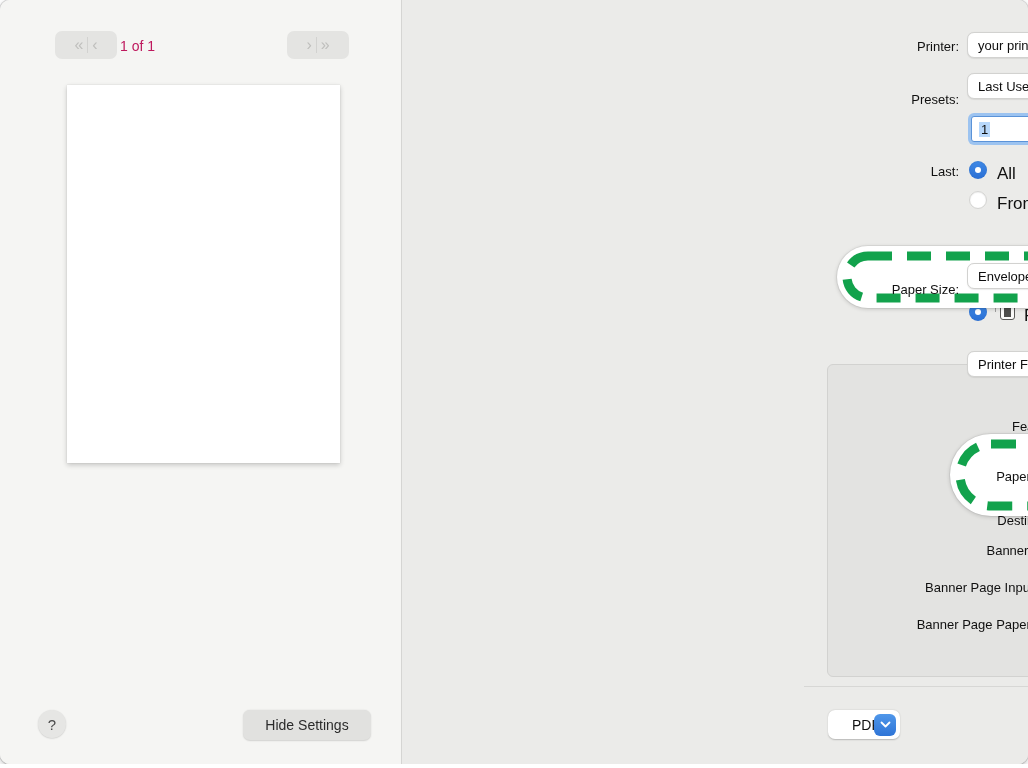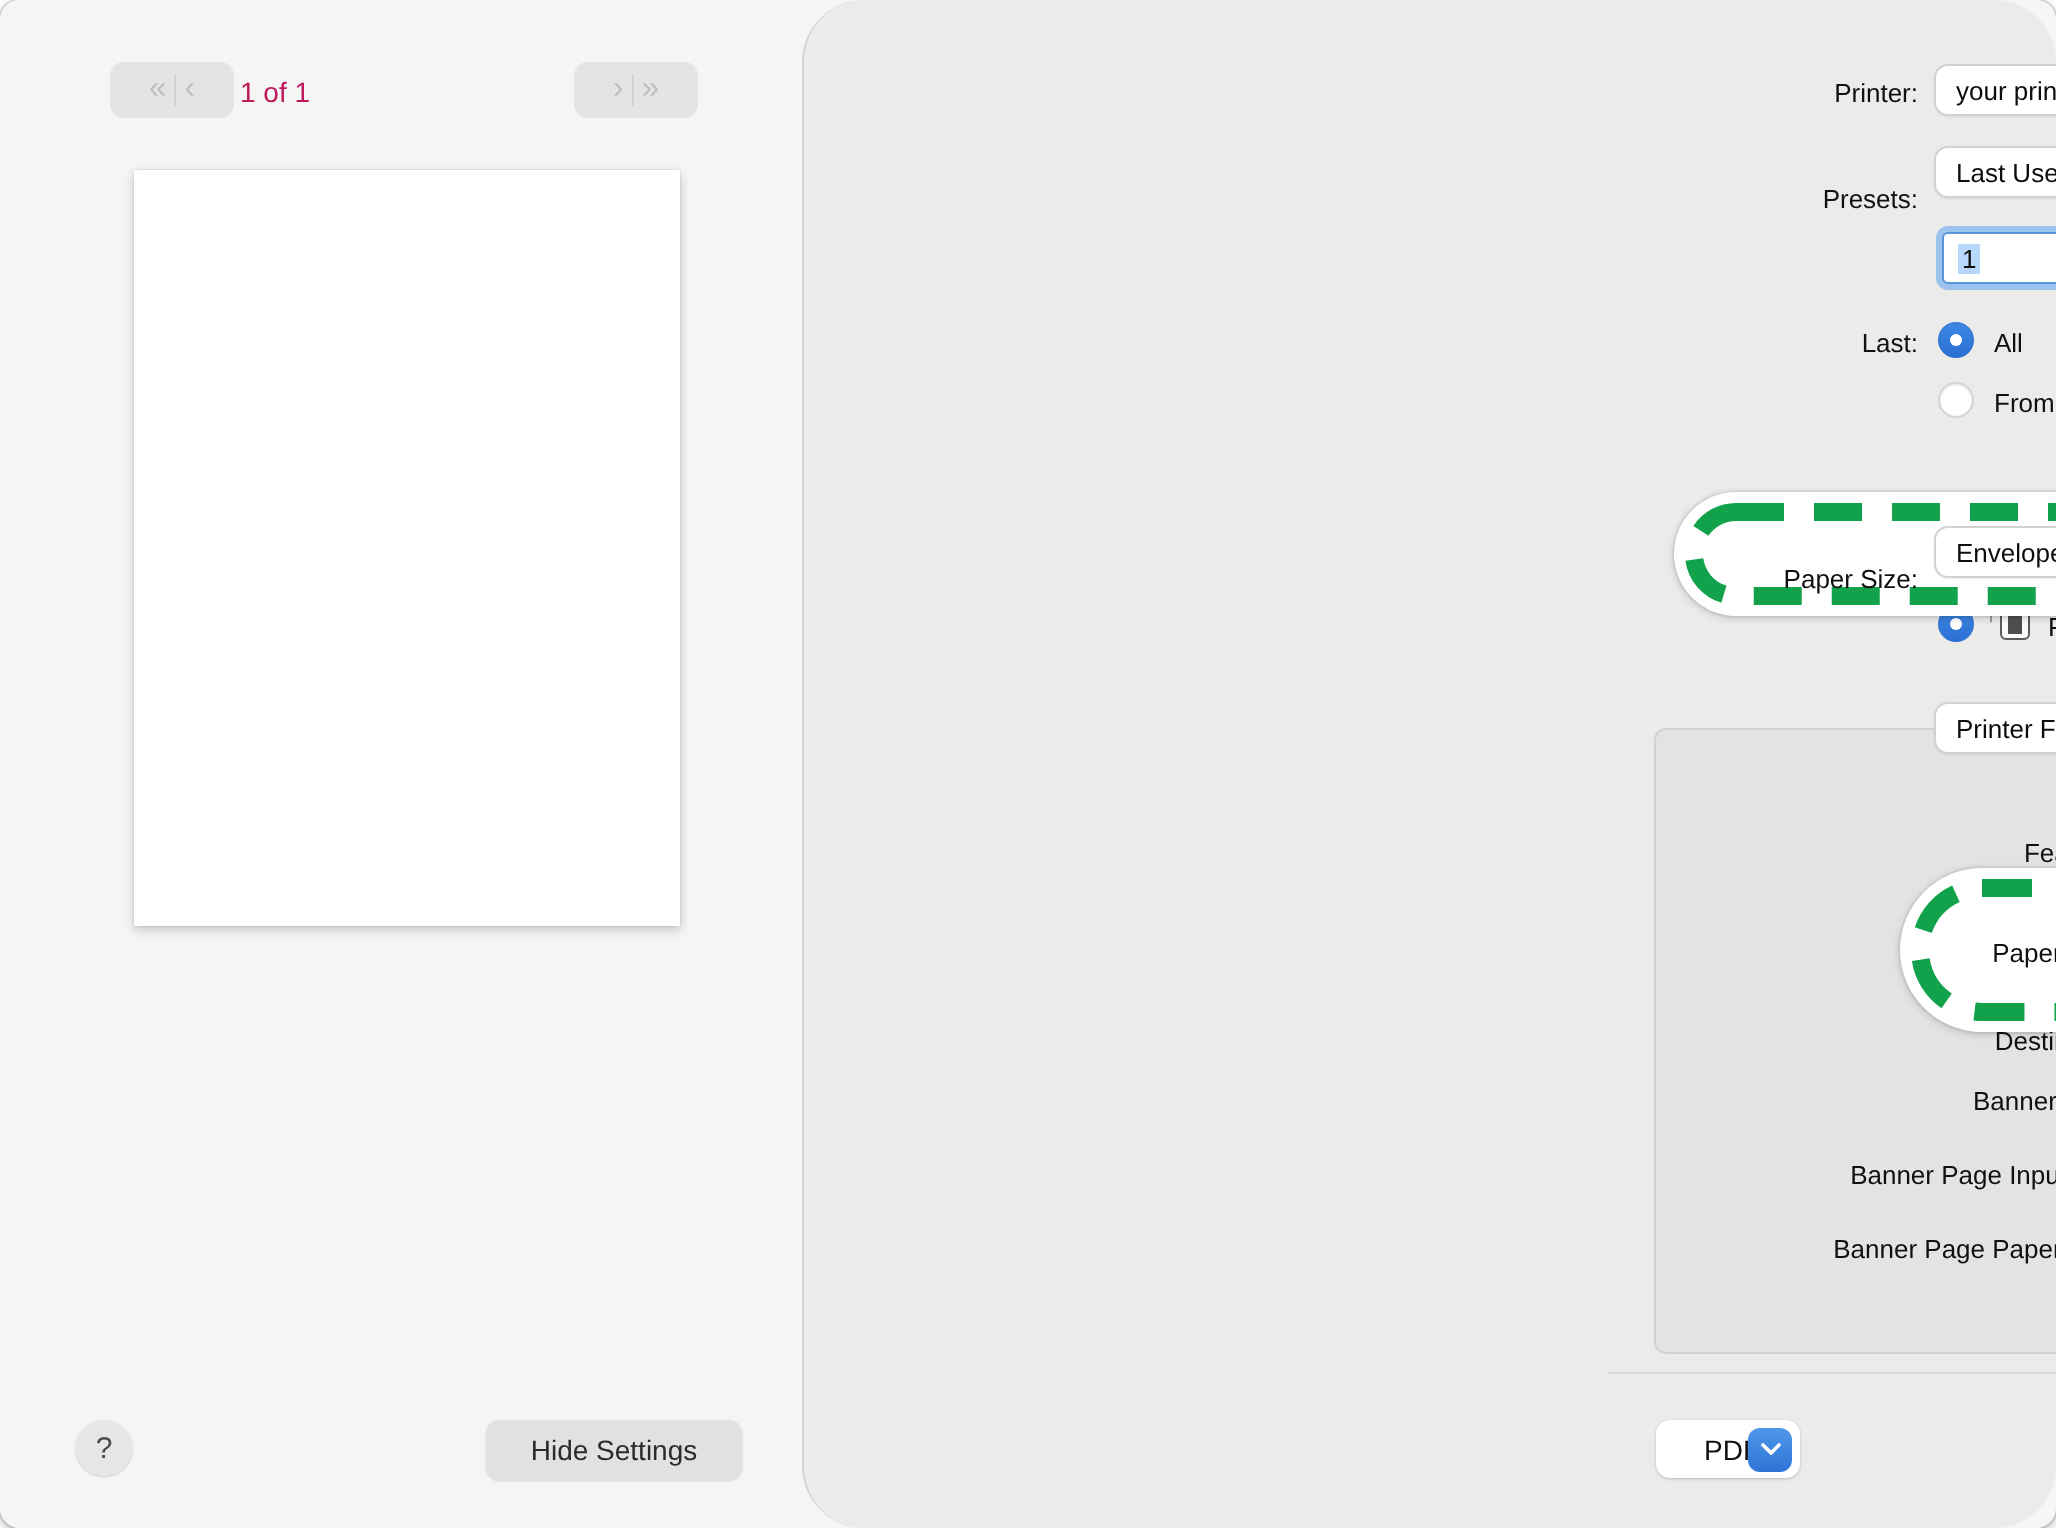--- a/index.html
+++ b/index.html
@@ -1,21 +1,21 @@
 <!DOCTYPE html>
 <html><head>
 <meta charset="utf-8">
 <style>
   html,body{margin:0;padding:0;background:#ffffff;}
   *{box-sizing:border-box;font-family:"Liberation Sans","DejaVu Sans",sans-serif;}
   #window{position:relative;width:1028px;height:764px;border-radius:10px;overflow:hidden;
           box-shadow:0 2px 6px rgba(0,0,0,.25), 0 0 0 1px rgba(0,0,0,.12);margin:0;background:#f5f5f3;}
   
   #preview-panel{position:absolute;left:0;top:0;width:401px;height:764px;background:#f5f5f3;}
-  #settings-panel{position:absolute;left:401px;top:0;width:627px;height:764px;background:#ebebe9;border-left:1px solid #d5d5d3;border-radius:31px;}
+  #settings-panel{position:absolute;left:401px;top:0;width:627px;height:764px;background:#ebebe9;border-left:1px solid #d5d5d3;}
   
   .nav-btn{position:absolute;top:31px;width:62px;height:28px;background:#e4e4e2;border-radius:7px;
            display:flex;align-items:center;justify-content:center;gap:4px;color:#bfbfbd;font-size:16px;line-height:1;}
   .nav-div{width:1px;height:16px;background:#d2d2d0;}
   #page-indicator{position:absolute;left:120px;top:38px;width:165px;font-size:14px;color:#be185d;}
   #paper-preview{position:absolute;left:67px;top:85px;width:273px;height:378px;background:#ffffff;
                  box-shadow:0 2px 5px rgba(0,0,0,.20),0 0 1px rgba(0,0,0,.15);}
   #help-button{position:absolute;left:38px;top:710px;width:28px;height:28px;border-radius:50%;background:#e6e6e4;
                box-shadow:0 .5px 1.5px rgba(0,0,0,.18);display:flex;align-items:center;justify-content:center;
                font-size:15px;color:#4a4a4a;}
@@ -30,21 +30,21 @@
   .sel{position:absolute;height:26px;background:#ffffff;border:1px solid #d2d2d0;border-radius:7px;
        box-shadow:0 .5px 1px rgba(0,0,0,.08);display:flex;align-items:center;padding:0 30px 0 10px;font-size:13px;color:#0d0d0d;white-space:nowrap;overflow:hidden;}
   
   .tin{position:absolute;height:24px;background:#fff;border:1px solid #d2d2d0;border-radius:2px;
        font-size:13px;color:#0d0d0d;display:flex;align-items:center;padding-left:7px;}
   
   .radio{position:absolute;width:18px;height:18px;border-radius:50%;background:#fff;border:1px solid #d4d4d2;
          box-shadow:inset 0 .5px 1.5px rgba(0,0,0,.10);}
   .radio.on{background:linear-gradient(#3f89e6,#2a6fd4);border:none;}
   .radio.on::after{content:"";position:absolute;left:6px;top:6px;width:6px;height:6px;border-radius:50%;background:#fff;}
-  .inline-txt{position:absolute;font-size:13px;color:#101010;white-space:nowrap;}
+  .inline-txt{position:absolute;font-size:17px;color:#101010;white-space:nowrap;}
   
   #features-box{position:absolute;left:425px;top:364px;width:597px;height:313px;background:#e3e3e1;
                 border:1px solid #d2d2d0;border-radius:6px;}
   
   .hl-pill{position:absolute;background:#ffffff;box-shadow:0 0 0 1px rgba(0,0,0,.05),0 1px 4px rgba(0,0,0,.18);z-index:5;}
   .hl-pill svg{position:absolute;left:0;top:0;}
   .above-pill{z-index:6;}
   
   .o-arrow{font-size:10px;color:#333;position:absolute;top:-2px;left:-8px;}
   .o-box{position:absolute;width:15px;height:16px;border:1.4px solid #5a5a58;border-radius:3px;background:#fbfbfa;

